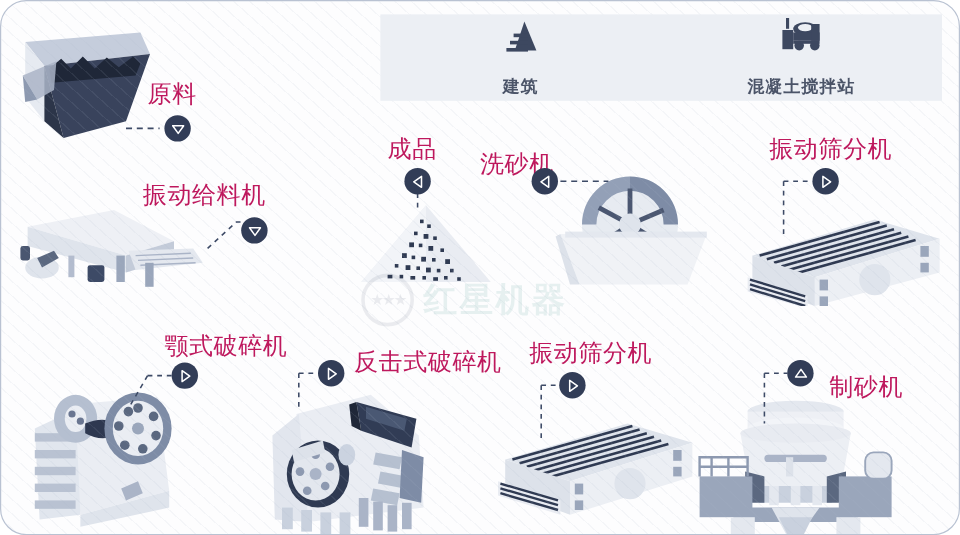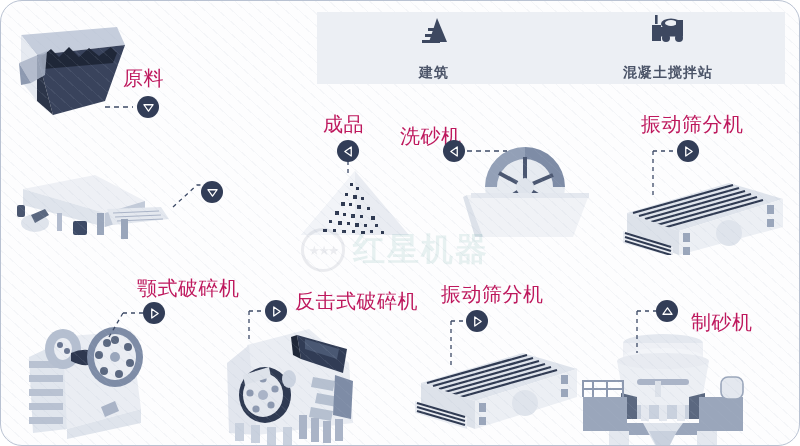--- a/index.html
+++ b/index.html
@@ -57,21 +57,21 @@
   
   .watermark{
     position:absolute;left:300px;top:228px;width:220px;height:42px;
     opacity:.09;display:flex;align-items:center;gap:8px;
   }
   .wm-circle{
     width:38px;height:38px;border-radius:50%;border:3px solid #3b4760;
     display:flex;align-items:center;justify-content:center;
     font-size:13px;color:#3b4760;letter-spacing:-2px;
   }
-  .wm-text{font-size:32px;font-weight:bold;color:#0f766e;letter-spacing:2px;}
+  .wm-text{font-size:28px;font-weight:bold;color:#0f766e;letter-spacing:2px;}
   
   .art{position:absolute;}
 </style>
 </head>
 <body>
 
 <div id="stage">
 
   <div class="art" style="left:16px;top:22px;width:110px;height:100px;">
     <svg width="110" height="100" viewBox="0 0 110 100">
@@ -357,20 +357,21 @@
 
       <path d="M450,320 L465,320" stroke-dasharray="4,4"></path>
       <path d="M450,320 L450,364" stroke-dasharray="4,4"></path>
 
       <path d="M636,310 L655,310" stroke-dasharray="4,4"></path>
       <path d="M636,310 L636,352" stroke-dasharray="4,4"></path>
     </g>
   </svg>
 
   <div class="lbl" style="left:122px;top:64px;">原料</div>
+  <div class="lbl" style="left:118px;top:148px;">振动给料机</div>
   <div class="lbl" style="left:322px;top:110px;">成品</div>
   <div class="lbl" style="left:399px;top:110px;margin-top:12px;">洗砂机</div>
   <div class="lbl" style="left:640px;top:110px;">振动筛分机</div>
   <div class="lbl" style="left:294px;top:287px;">反击式破碎机</div>
   <div class="lbl" style="left:136px;top:274px;">颚式破碎机</div>
   <div class="lbl" style="left:440px;top:280px;">振动筛分机</div>
   <div class="lbl" style="left:690px;top:308px;">制砂机</div>
 
   <div class="badge" style="left:136px;top:95px;">
     <svg width="11" height="11" viewBox="0 0 12 12">

